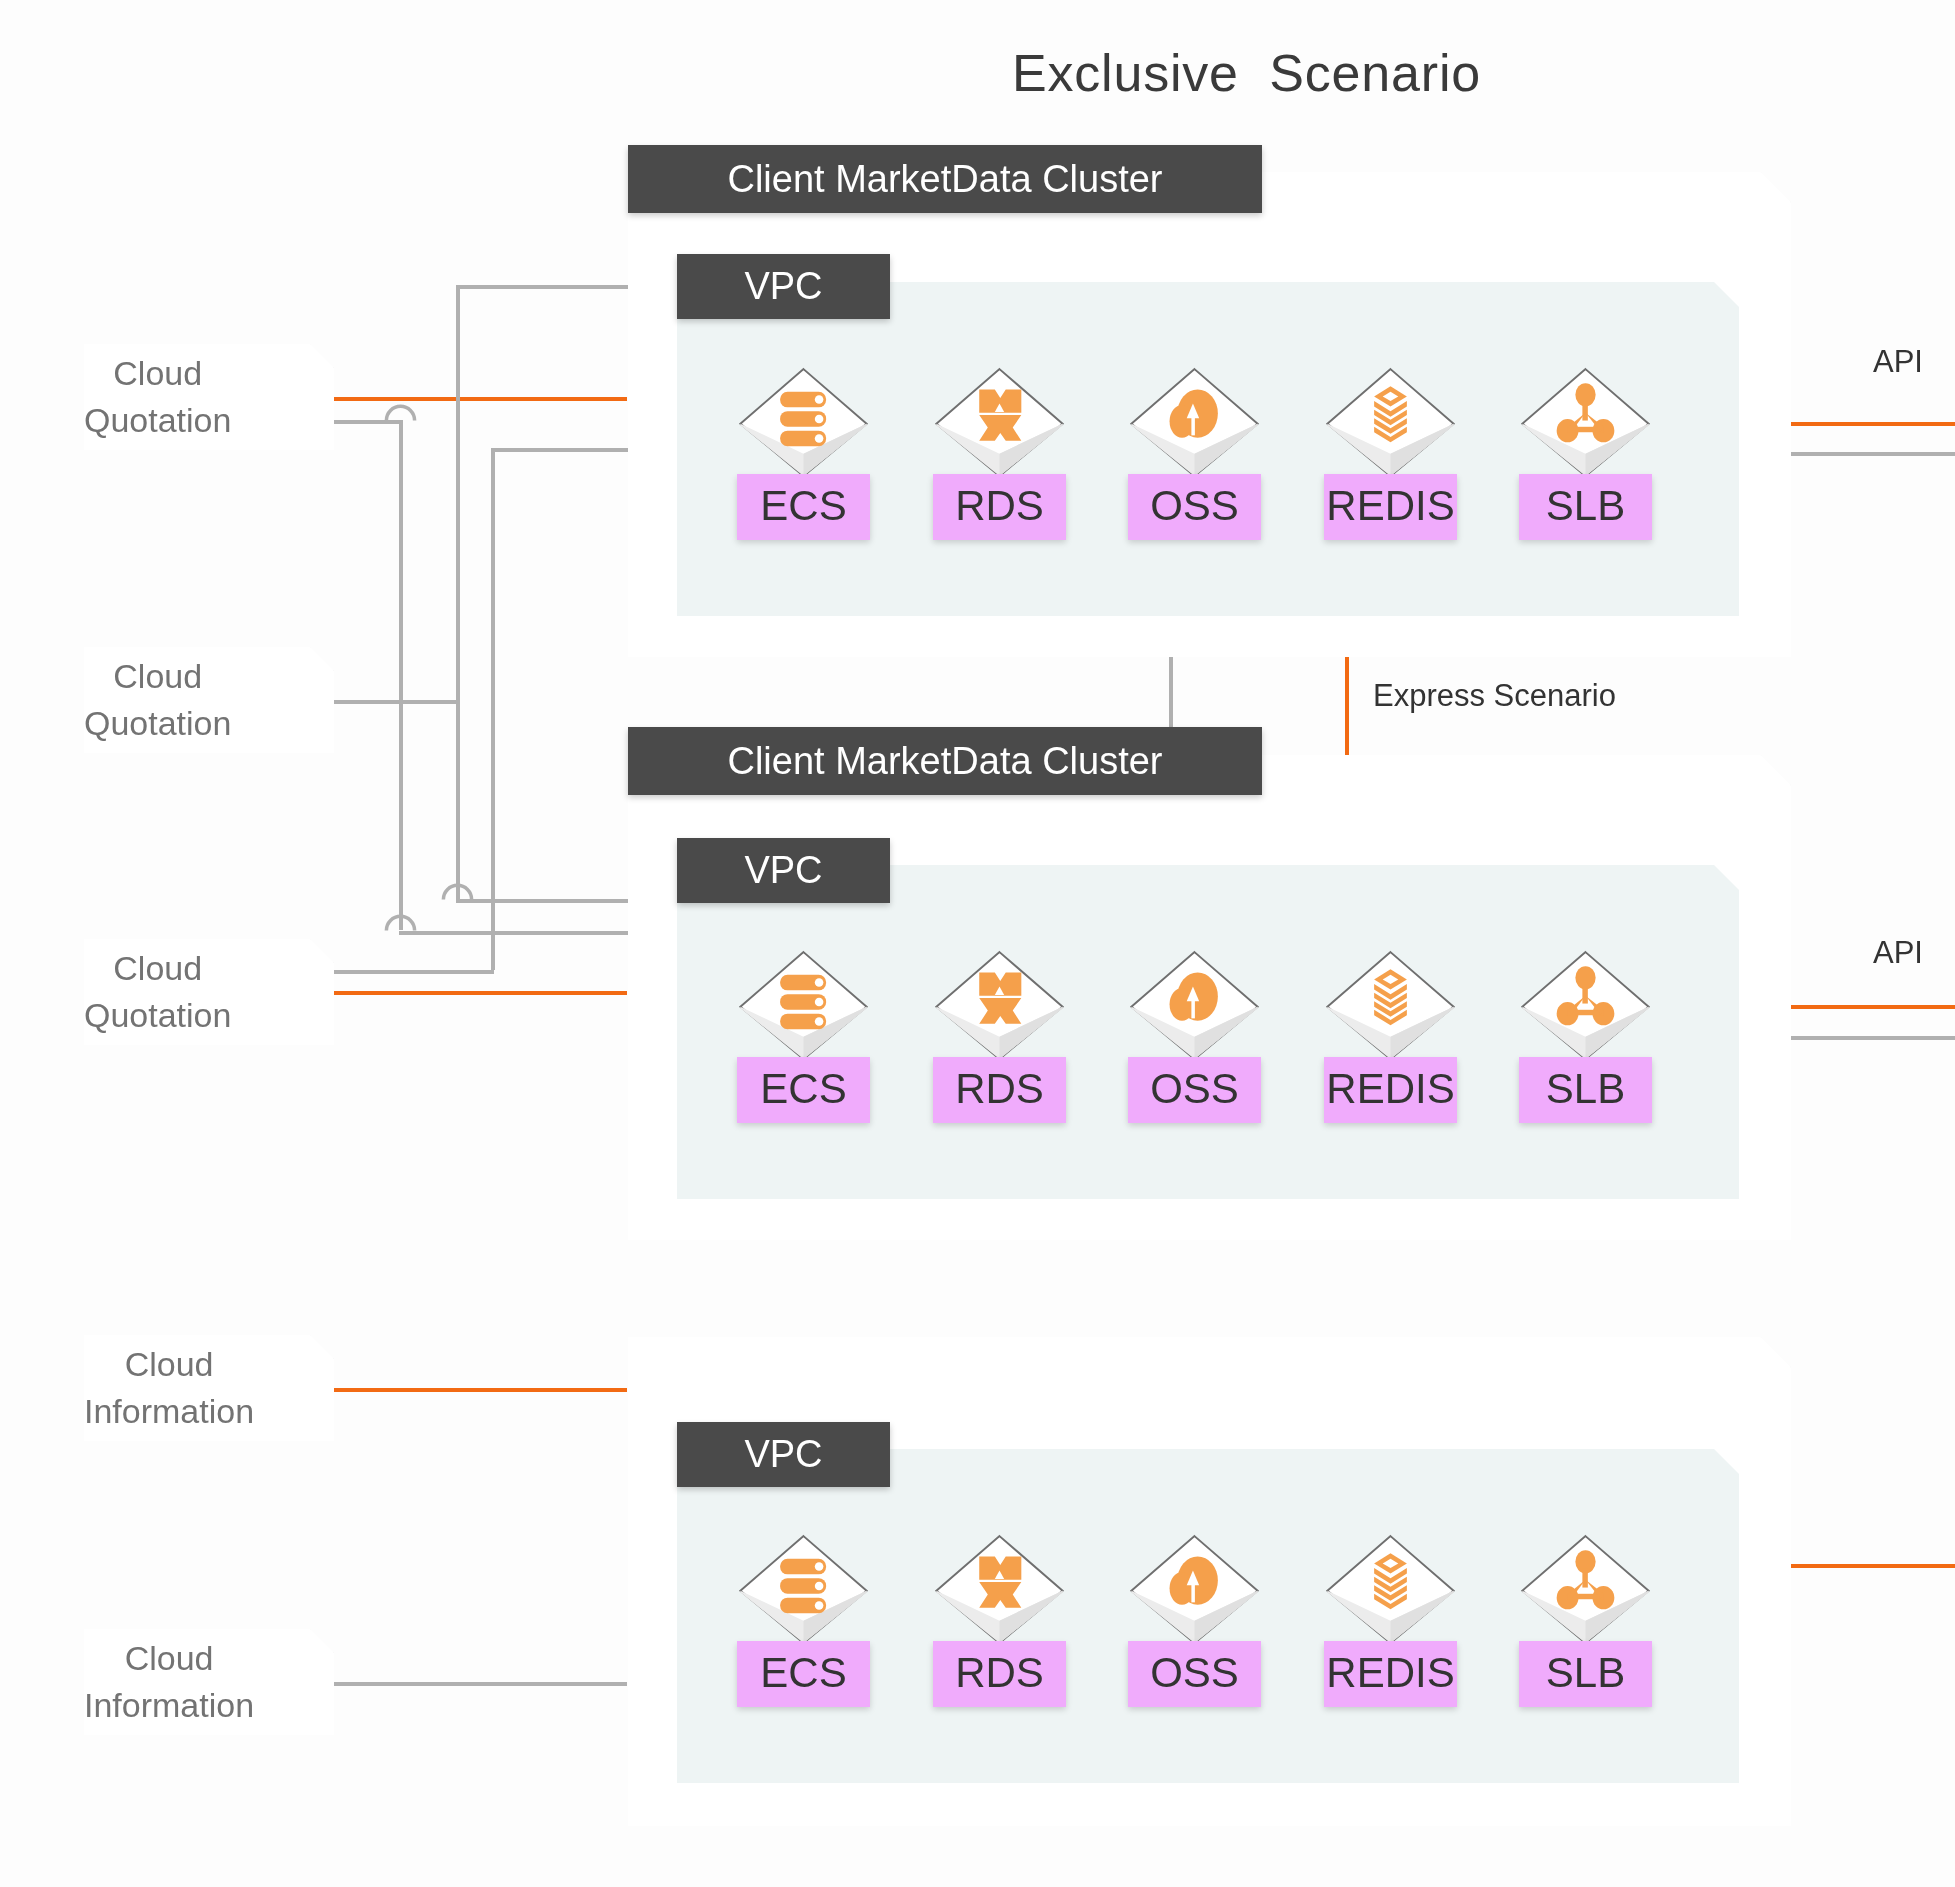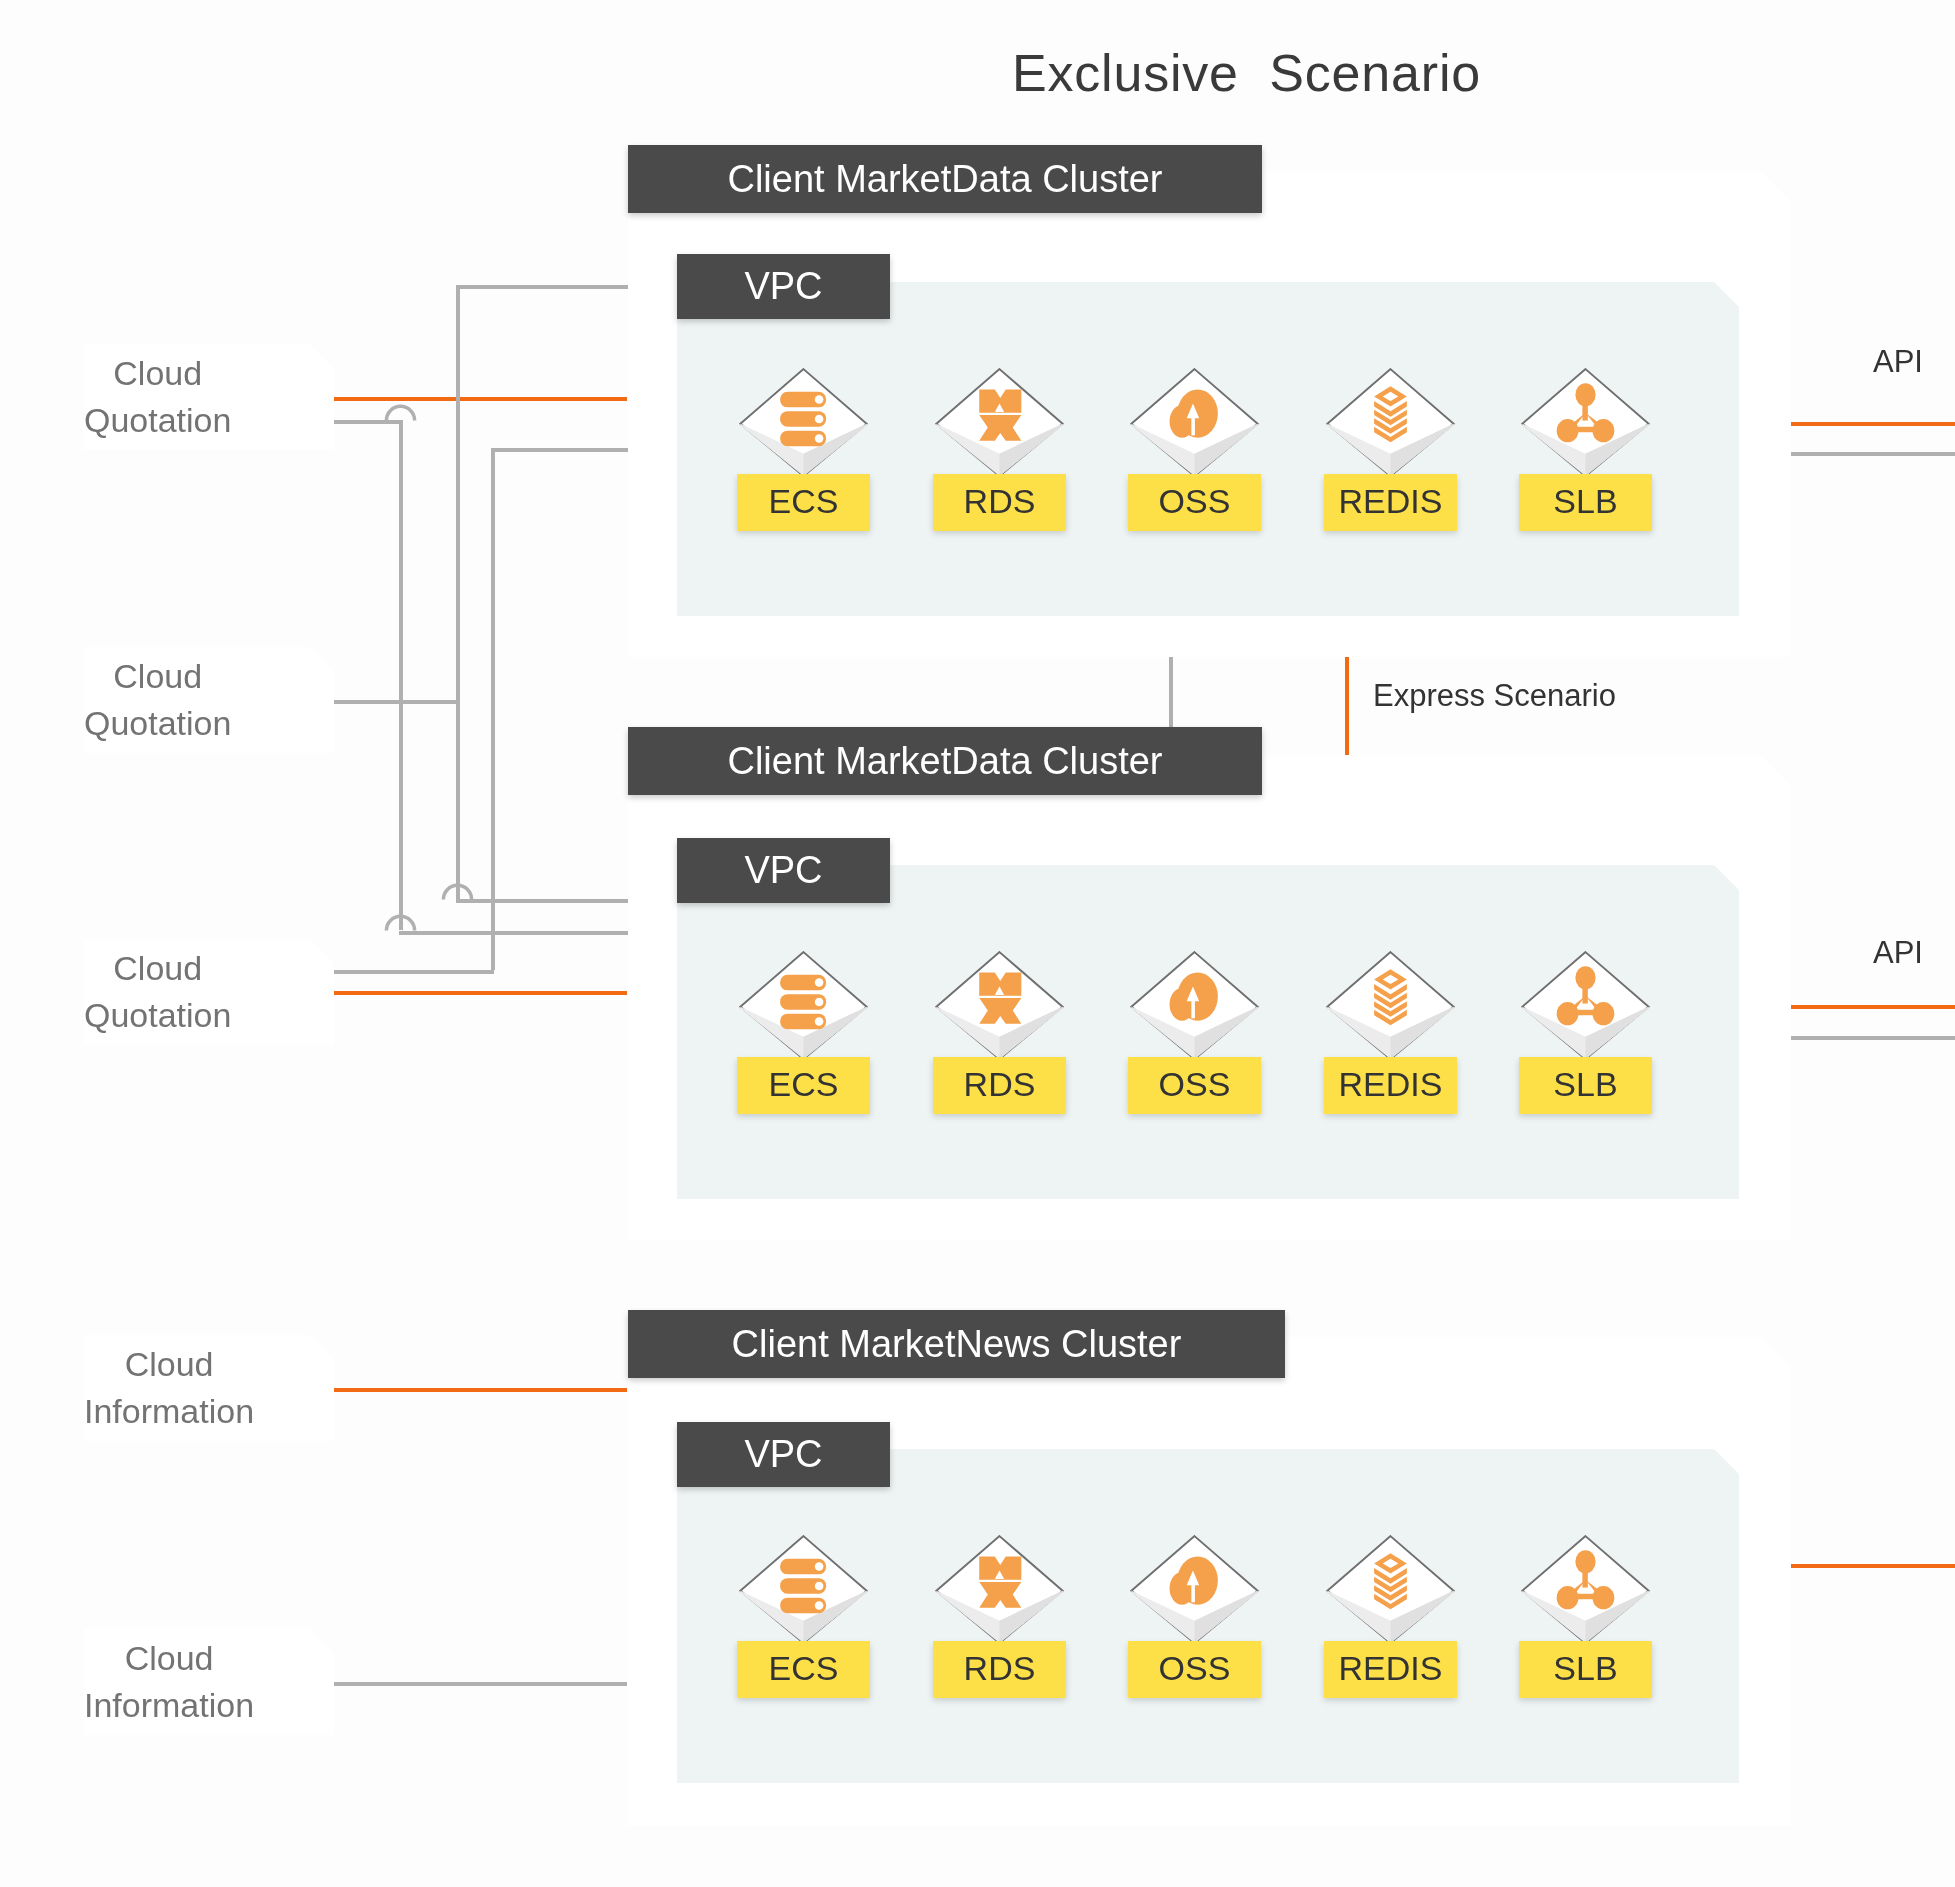--- a/index.html
+++ b/index.html
@@ -48,22 +48,22 @@
     clip-path:polygon(0 0, calc(100% - 24px) 0, 100% 24px, 100% 100%, 0 100%);
     display:flex;align-items:center;justify-content:flex-start;
     text-align:center;color:#737373;font-size:34px;line-height:1.38;
   }
 
   
   .node{width:133px;}
   .nodeicon{position:relative;width:133px;height:113px;}
   .nodeicon svg{position:absolute;left:0;top:0;width:133px;height:113px;}
   .nodelabel{
-    background:#fde047;box-shadow:0 3.1px 6.3px rgba(0,0,0,.17);
-    text-align:center;color:#333;font-size:34px;
+    background:#f0abfc;box-shadow:0 3.1px 6.3px rgba(0,0,0,.17);
+    text-align:center;color:#333;font-size:42px;
     padding:8.6px 0 10.2px 0;margin-top:-5.5px;position:relative;
   }
 
   
   .ln{position:absolute;background:#b0b0b0;}
 
   .hop{position:absolute;}
   .hop svg{display:block;}
 
   .edgelabel{position:absolute;color:#333;font-size:31px;white-space:nowrap;}
@@ -343,23 +343,20 @@
           <rect x="124" y="156" width="92" height="14"></rect>
           <polygon points="170,120 134,168 126,156"></polygon>
           <polygon points="170,120 208,168 216,156"></polygon>
         </g>
       </svg>
     </div>
     <div class="nodelabel">SLB</div>
   </div>
 
   <div class="abs panel notch" style="left:628px;top:1337px;width:1163px;height:489px;"></div>
-  <div class="abs hdr" style="left:628px;top:1310px;width:657px;height:68px;">
-    <span>Client MarketNews Cluster</span>
-  </div>
   <div class="abs vpcbox" style="left:677px;top:1449px;width:1062px;height:334px;"></div>
   <div class="abs hdr small" style="left:677px;top:1422px;width:213px;height:65px;">
     <span>VPC</span>
   </div>
 
   <div class="abs node" style="left:737px;top:1533px;">
     <div class="nodeicon">
       <svg viewBox="0 0 340 290">
         <polygon points="170,8 332,148 170,282 8,148" fill="#ffffff" stroke="#6f6f6f" stroke-width="5"></polygon>
         <polygon points="8,148 170,225 332,148 332,152 170,282 8,152" fill="#ececec"></polygon>

